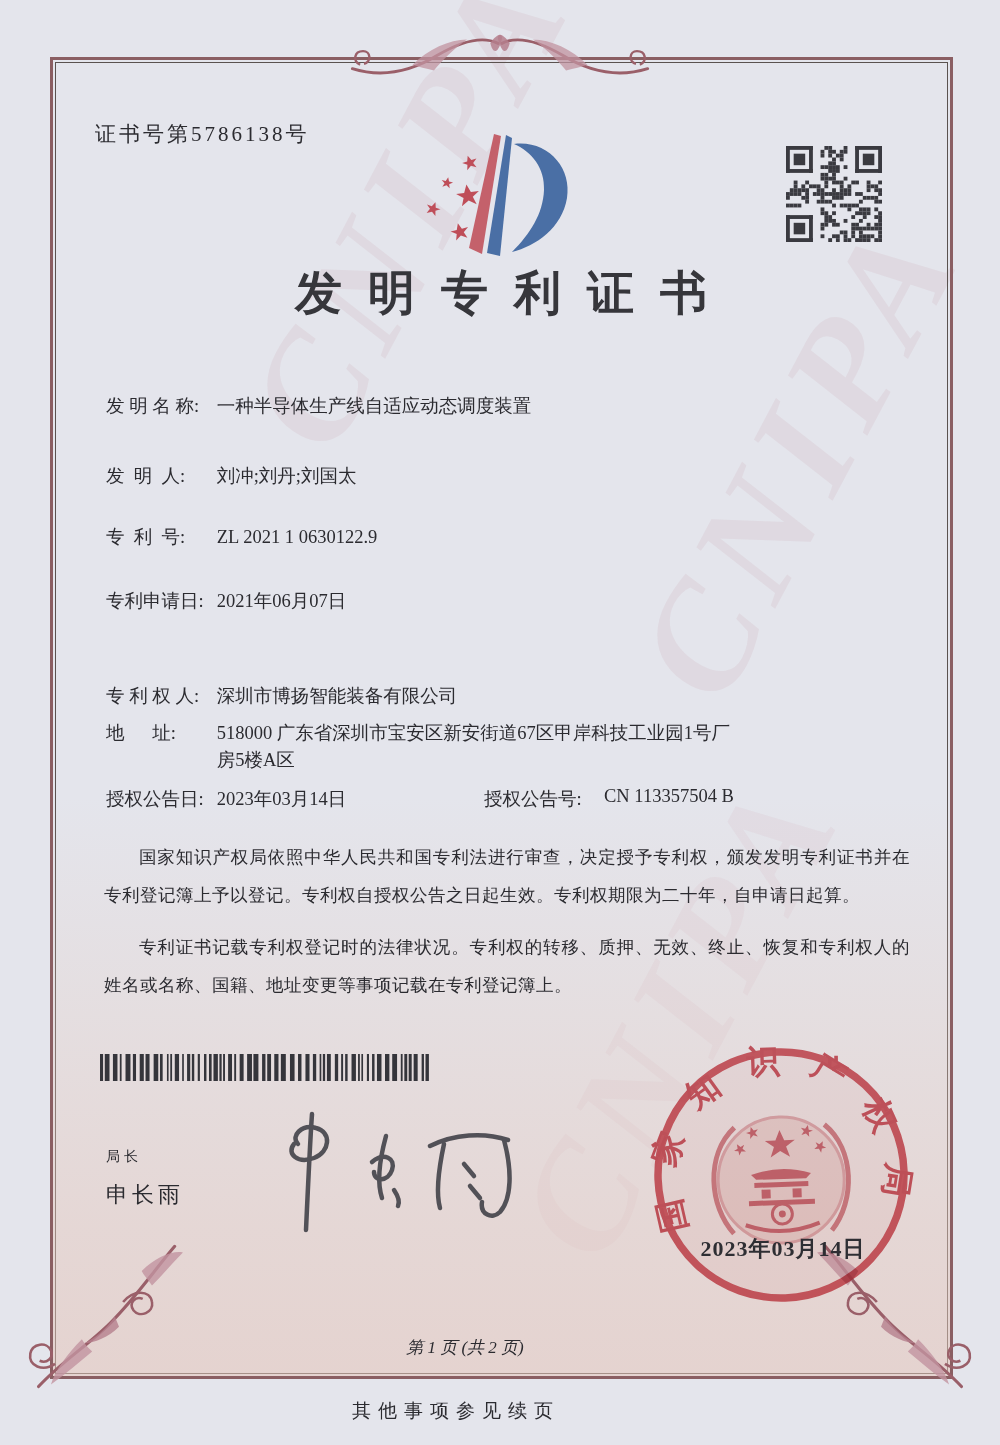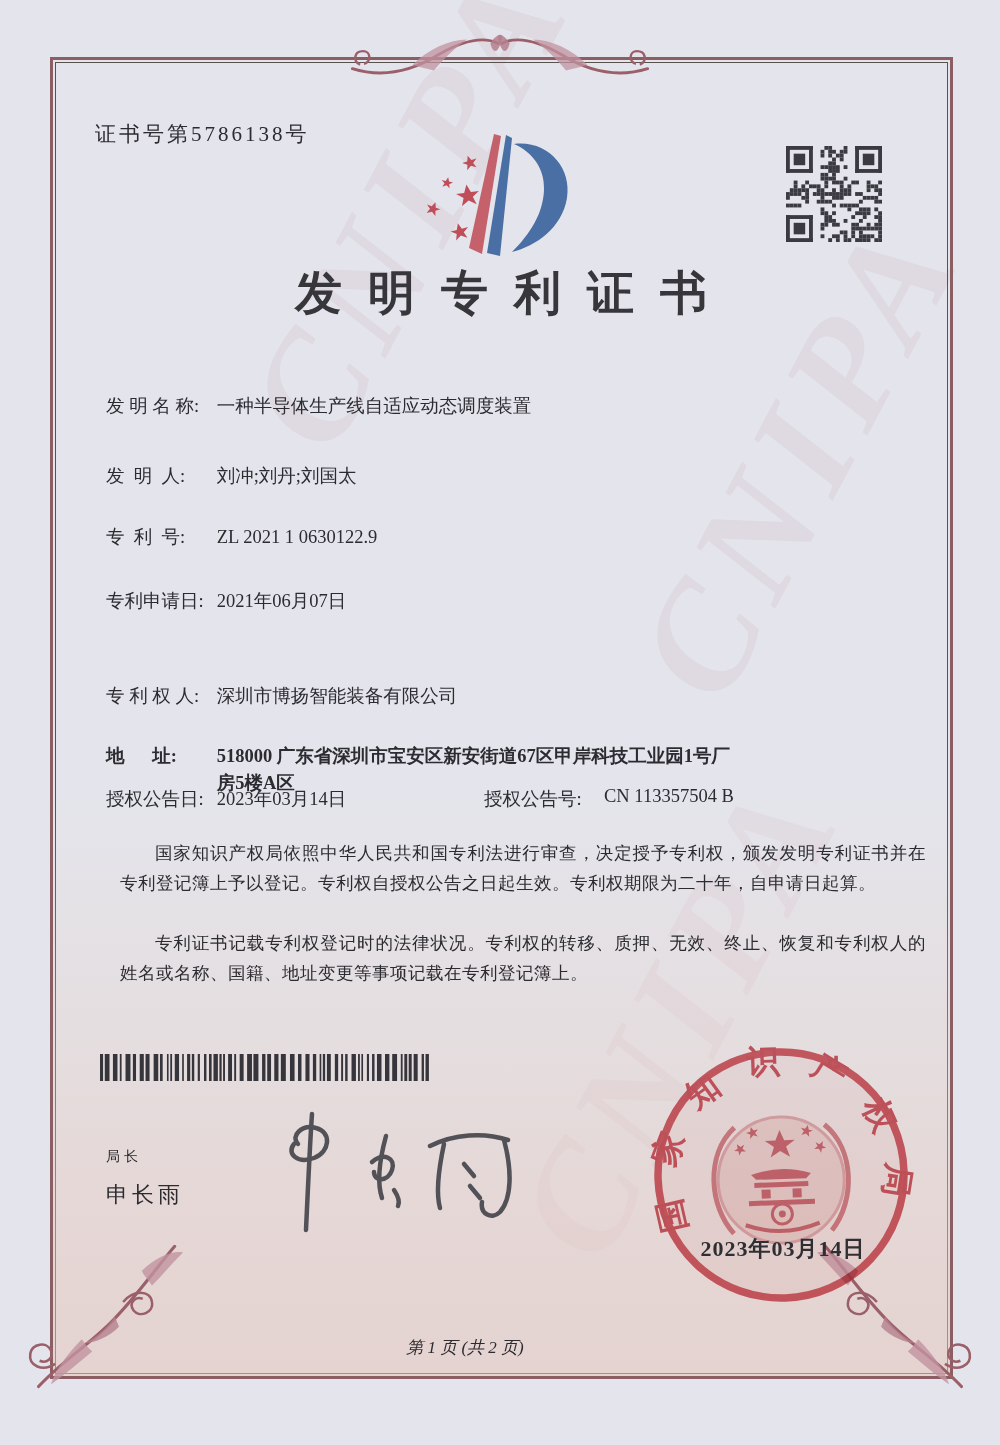--- a/index.html
+++ b/index.html
@@ -25,25 +25,25 @@
   .orn-br{position:absolute;left:815px;top:1236px;width:165px;height:165px;transform:scaleX(-1);}
   .cert-no{position:absolute;left:95px;top:120px;font-size:21px;letter-spacing:3px;}
   .logo{position:absolute;left:424px;top:128px;width:160px;height:132px;}
   .qr{position:absolute;left:786px;top:146px;width:96px;height:96px;}
   .title{position:absolute;left:0;top:262px;width:1000px;text-align:center;font-size:47px;
          font-weight:bold;letter-spacing:26px;padding-left:28px;box-sizing:border-box;color:#36363b;}
   .row{position:absolute;left:106px;right:55px;font-size:18.5px;white-space:nowrap;}
   .row .lab{display:inline-block;width:96px;white-space:pre;}
   .row .val{margin-left:10px;}
   .r1{top:393px;} .r2{top:463px;} .r3{top:524px;} .r4{top:588px;} .r5{top:683px;}
-  .r6{top:743px;font-weight:bold;} .r7{top:786px;}
+  .r6{top:720px;} .r7{top:786px;}
   .r6 .val{display:inline-block;width:515px;white-space:normal;vertical-align:top;line-height:27px;}
   .g2l{position:absolute;left:378px;}
   .g2v{position:absolute;left:498px;}
-  .para{position:absolute;left:120px;width:806px;font-size:17.5px;line-height:30px;
+  .para{position:absolute;left:104px;width:806px;font-size:17.5px;line-height:38px;
         text-indent:2em;text-align:justify;letter-spacing:.5px;}
   .p1{top:838px;} .p2{top:928px;}
   .barcode{position:absolute;left:100px;top:1054px;width:332px;height:27px;}
   .director-title{position:absolute;left:106px;top:1148px;font-size:14px;letter-spacing:4px;}
   .director-name{position:absolute;left:106px;top:1180px;font-size:22px;letter-spacing:4px;}
   .signature{position:absolute;left:268px;top:1106px;width:260px;height:130px;}
   .seal{position:absolute;left:648px;top:1042px;width:266px;height:266px;
         mix-blend-mode:multiply;opacity:.92;transform:rotate(-2deg);}
   .seal-date{position:absolute;left:678px;top:1234px;width:210px;text-align:center;
              font-size:22px;font-weight:bold;color:#2e2e33;letter-spacing:1px;}
@@ -444,13 +444,14 @@
       <rect x="144" y="147" width="9" height="9" fill="#cf6570"></rect>
       <rect x="100" y="158" width="66" height="5" fill="#cf6570"></rect>
       <circle cx="133" cy="172" r="10" fill="none" stroke="#cf6570" stroke-width="3"></circle>
       <circle cx="133" cy="172" r="3.5" fill="#cf6570"></circle>
       <path d="M96,182 Q133,196 170,182" fill="none" stroke="#cf6570" stroke-width="4"></path>
     </g>
   </svg>
   <div class="seal-date">2023年03月14日</div>
 
   <div class="page-info">第 1 页 (共 2 页)</div>
+  <div class="footer-note">其他事项参见续页</div>
 </div>
 
 </body></html>

